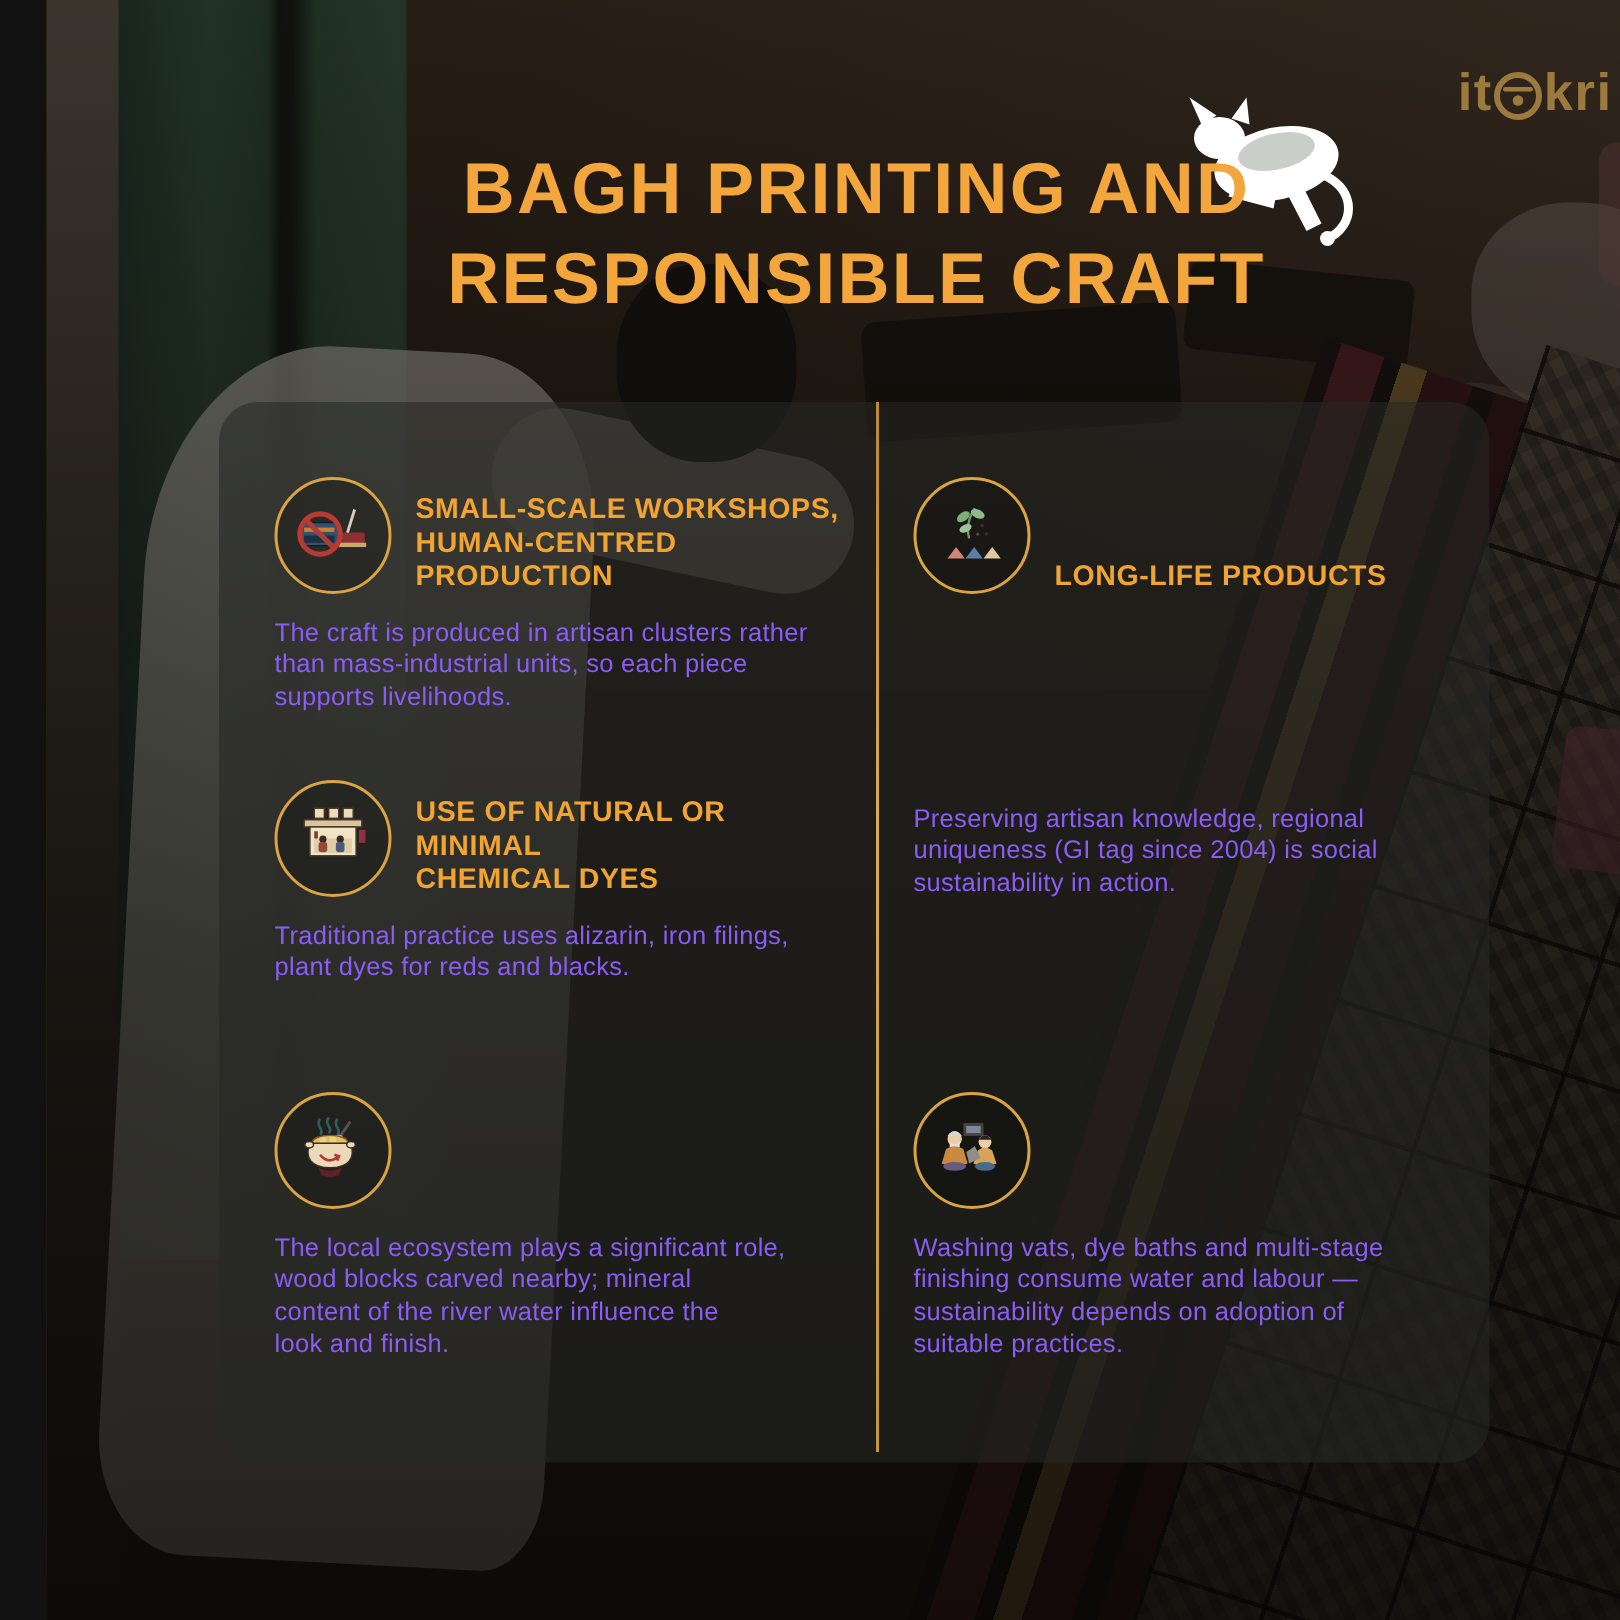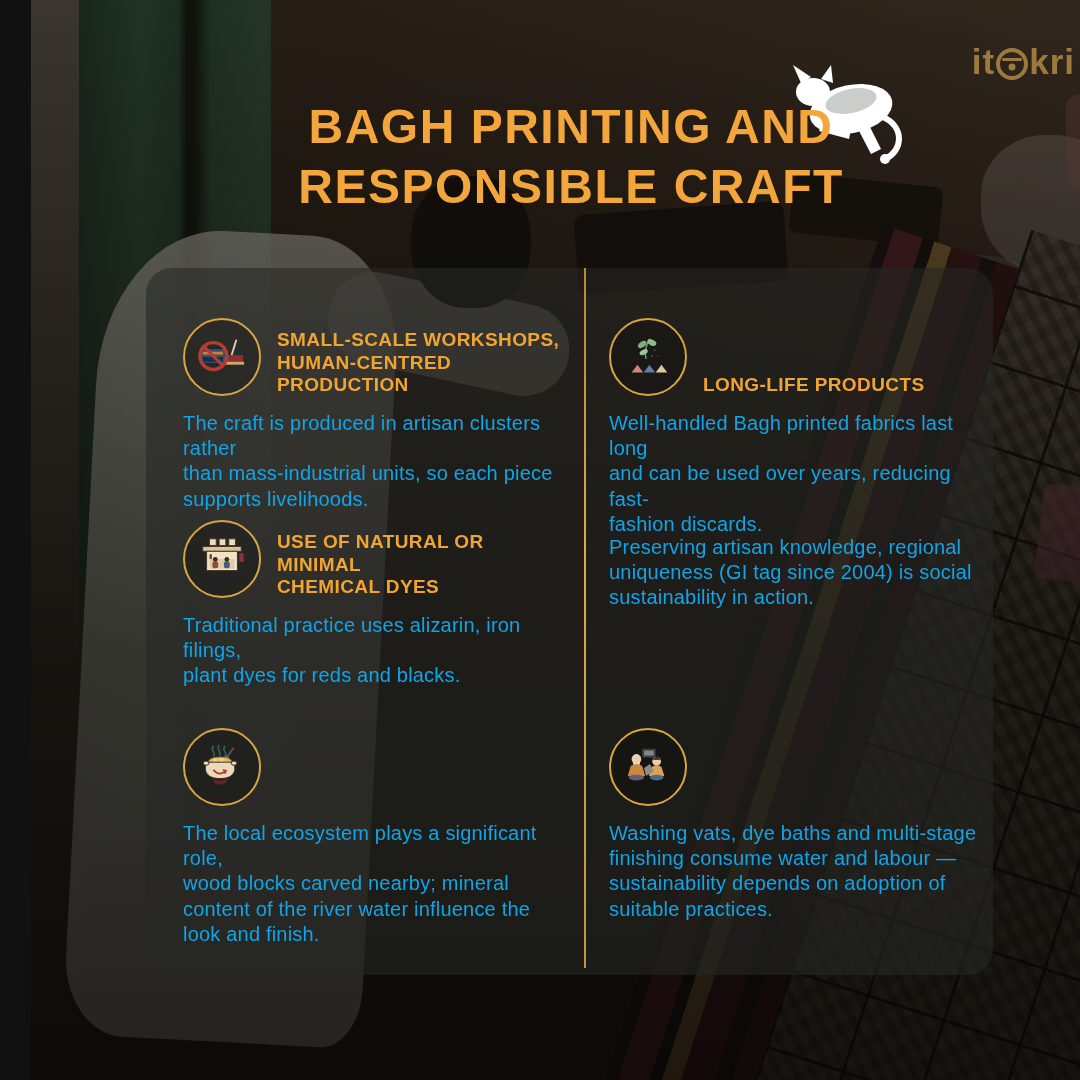--- a/index.html
+++ b/index.html
@@ -56,21 +56,21 @@
   .grid{position:absolute;left:115px;top:268px;width:847px;height:707px;
     display:grid;grid-template-columns:380px 380px;column-gap:46px;
     grid-template-rows:202px 208px auto;padding:50px 0 0 37px;box-sizing:border-box;}
   .item{min-width:0;}
   .item-header{display:flex;align-items:flex-end;gap:16px;}
   .icon-circle{flex:0 0 auto;width:74px;height:74px;border:2px solid #d9a441;border-radius:50%;
     background:rgba(0,0,0,.22);display:flex;align-items:center;justify-content:center;}
   .icon-circle svg{width:50px;height:50px;}
   .item-title{padding-top:7px;color:#F0A432;font-size:19px;font-weight:700;
     line-height:1.17;letter-spacing:.4px;white-space:pre-line;}
-  .item-body{margin-top:15px;color:#0ea5e9;font-size:20px;line-height:1.26;
+  .item-body{margin-top:15px;color:#8b5cf6;font-size:17px;line-height:1.26;
     letter-spacing:.2px;white-space:pre-line;}
 </style>
 </head>
 <body>
 
 <div id="canvas">
 
   <div class="bg bg-wall-left"></div>
   <div class="bg bg-door"></div>
   <div class="bg bg-floor"></div>
@@ -151,23 +151,20 @@
             <circle cx="33" cy="19" r="1.4" fill="#32302a"></circle>
             <circle cx="36" cy="25" r="1.2" fill="#32302a"></circle>
             <circle cx="30" cy="25" r="1.1" fill="#5b4a3a"></circle>
             <path d="M9 42 L15 34 L21 42 Z" fill="#cf8578"></path>
             <path d="M21.5 42 L27.5 34 L33.5 42 Z" fill="#5b7fa6"></path>
             <path d="M34 42 L40 34 L46 42 Z" fill="#dcc9a0"></path>
           </svg>
         </div>
         <div class="item-title">LONG-LIFE PRODUCTS</div>
       </div>
-      <div class="item-body">Well-handled Bagh printed fabrics last long
-and can be used over years, reducing fast-
-fashion discards.</div>
     </div>
 
     <div class="item">
       <div class="item-header">
         <div class="icon-circle">
           <svg viewBox="0 0 52 52">
             <rect x="13" y="5" width="7" height="7" fill="#ecdcba" stroke="#463526"></rect>
             <rect x="23" y="5" width="7" height="7" fill="#ecdcba" stroke="#463526"></rect>
             <rect x="33" y="5" width="7" height="7" fill="#ecdcba" stroke="#463526"></rect>
             <rect x="6" y="13" width="40" height="5" fill="#d9c49c" stroke="#463526"></rect>

